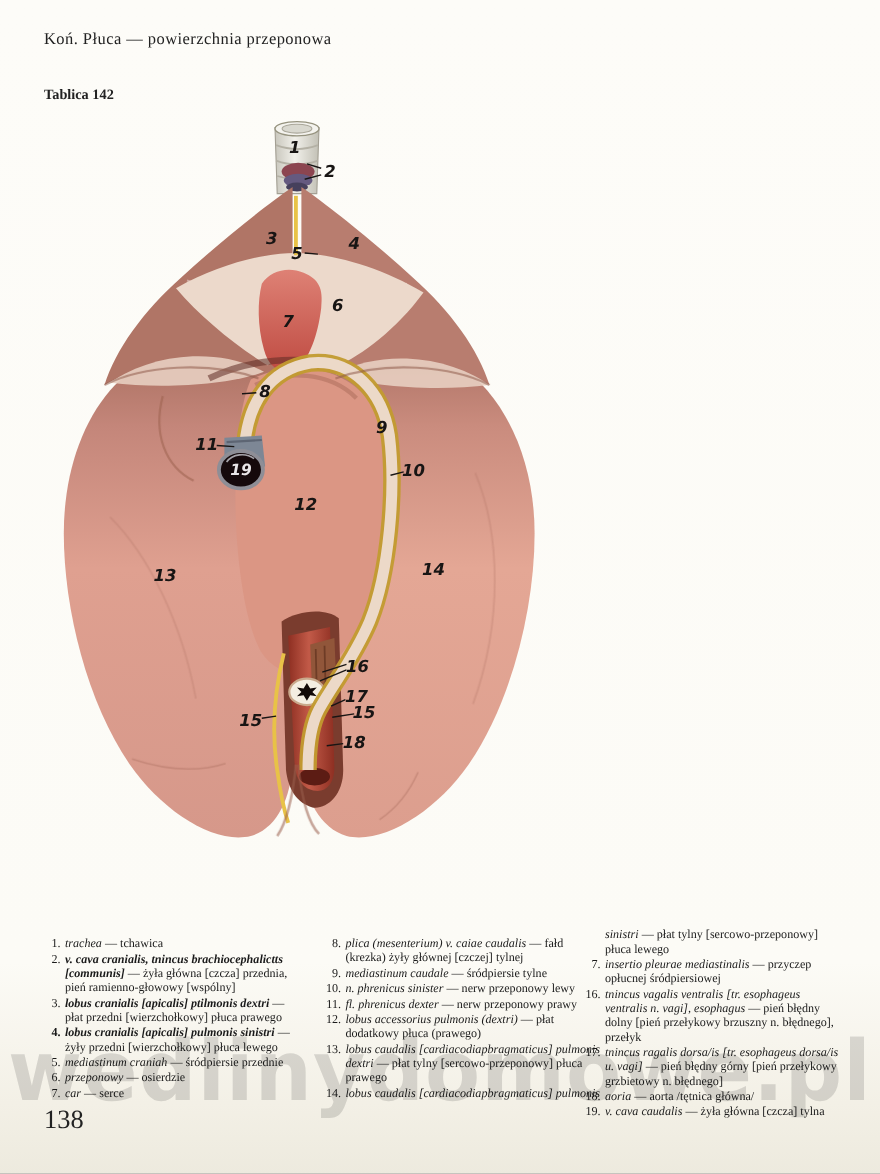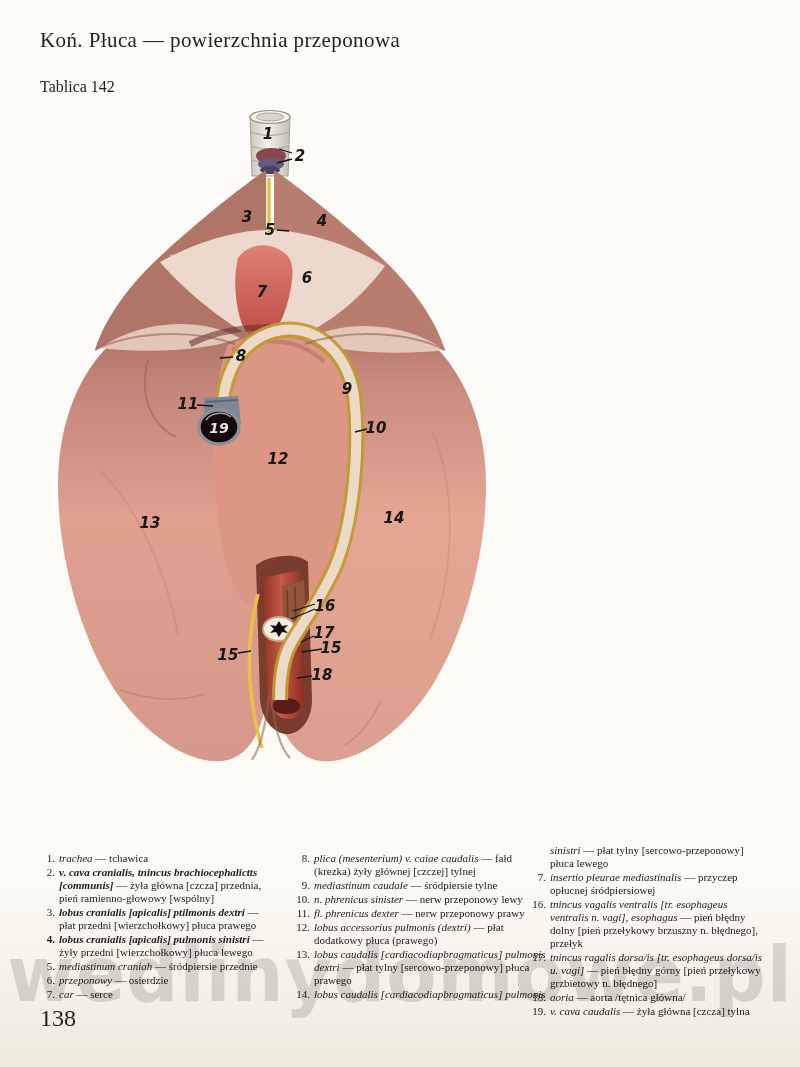--- a/index.html
+++ b/index.html
@@ -1,21 +1,21 @@
 <!DOCTYPE html>
 <html lang="pl" style="--lung-top: #b27869; --lung-mid: #e0a492; --lung-low: #d89b8a; --lobe-dark: #b57b6e; --mediastinum-pale: #ecd9c8; --heart-red: #ce5a50; --pleura-yellow: #e8c247; --pleura-yellow-dark: #bb9428; --aorta-red: #a33a2b; --esophagus-brown: #8e5136; --cava-black: #15090b; --trachea-gray: #e8e7e1;"><head>
 <meta charset="utf-8">
 <style>
   html,body{margin:0;padding:0;background:#9a9a9a;}
   #page{position:relative;width:800px;height:1067px;margin:0 auto;overflow:hidden;
         background:linear-gradient(180deg,#fdfcf8 0%,#fcfbf6 82%,#f3f0e6 94%,#edeade 100%);
         font-family:"Liberation Serif", serif;color:#1a1a1a;}
   
-  #title{position:absolute;left:40px;top:28px;font-size:21px;letter-spacing:.4px;color:#222;}
-  #tablica{position:absolute;left:40px;top:78px;font-size:16px;font-weight:normal;color:#222;}
+  #title{position:absolute;left:40px;top:28px;font-size:15px;letter-spacing:.4px;color:#222;}
+  #tablica{position:absolute;left:40px;top:78px;font-size:13px;font-weight:bold;color:#222;}
   
   #fig{position:absolute;left:0;top:0;width:800px;height:1067px;z-index:1;}
   .fig-num{font-family:"DejaVu Sans",sans-serif;font-weight:bold;font-style:italic;
            font-size:15px;fill:#181514;text-anchor:middle;dominant-baseline:central;}
   .fig-num.light{fill:#e9e5e7;font-size:14px;}
   .leader{stroke:#181514;stroke-width:1.3;}
   
   #legend{position:absolute;left:0;top:852px;width:800px;z-index:2;font-size:11px;line-height:13px;}
   .lg-col{position:absolute;top:0;}
   #col0{left:38px;width:238px;}

